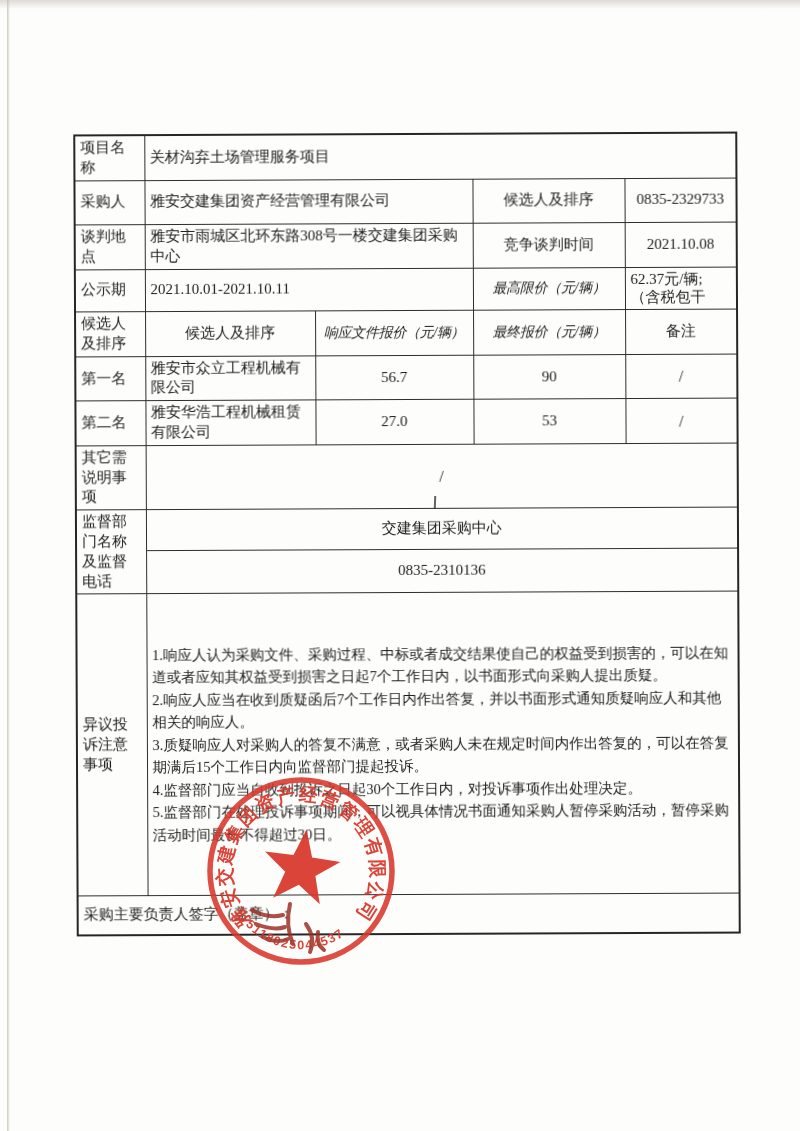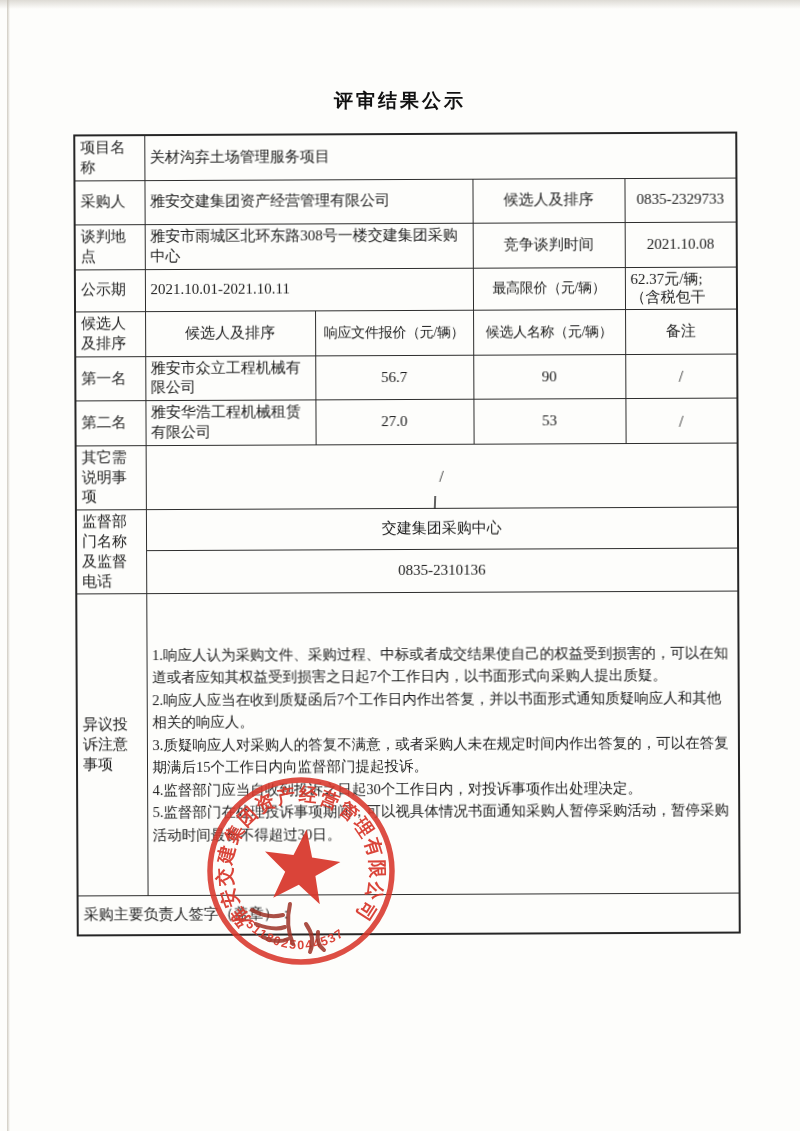--- a/index.html
+++ b/index.html
@@ -26,21 +26,21 @@
     border:2px solid #262626;
     filter:blur(.2px);
   }
   table.doc td{
     border:1.4px solid #2d2d2d; vertical-align:middle;
     padding:2px 5px; line-height:1.32; overflow:hidden;
   }
   td.lab{padding:2px 2px 2px 4px; text-align:left;}
   .c{text-align:center;}
   .l{text-align:left;}
-  .hdr{font-size:14px; letter-spacing:-.3px; white-space:nowrap; text-align:center;}
+  .hdr{font-size:14px; letter-spacing:-.3px; white-space:nowrap; text-align:center;font-style:italic;}
   .h45{height:45px}.h44{height:44px}.h38{height:38px}.h36{height:36px}
   .h42{height:42px}.h43{height:43px}.h35{height:35px}.h37{height:37px}
   .h302{height:302px}.h39{height:39px}
   .price-cell div{text-align:left; line-height:1.25;}
   td.notice-cell{vertical-align:middle; padding:6px 6px;}
   .notice-item{font-size:14.5px; line-height:1.55; text-align:left;}
   .sig-cell{padding-left:4px; font-size:15px;}
   .slash{font-size:16px;}
   
   .seal{position:absolute; left:194px; top:764px; width:214px; height:214px;
@@ -48,21 +48,20 @@
   .artifact-tick{position:absolute; left:434px; top:496px; width:2px; height:13px;
         background:rgba(45,45,45,.75); transform:rotate(2deg);}
 </style>
 </head>
 <body>
 
 <div class="page">
   <div class="edge-left"></div>
   <div class="edge-top"></div>
 
-  <div class="title">评审结果公示</div>
 
   <div class="table-wrap">
     <table class="doc">
       <colgroup>
         <col style="width:70px">
           <col style="width:170px">
           <col style="width:158px">
         <col style="width:152px">
           <col style="width:112px">
       </colgroup>
@@ -94,21 +93,21 @@
         <td class="price-cell">
           <div>62.37元/辆;</div>
           <div>（含税包干</div>
         </td>
       </tr>
 
       <tr class="h36">
         <td class="lab">候选人及排序</td>
         <td class="c">候选人及排序</td>
         <td class="hdr">响应文件报价（元/辆）</td>
-        <td class="hdr">候选人名称（元/辆）</td>
+        <td class="hdr">最终报价（元/辆）</td>
         <td class="c">备注</td>
       </tr>
 
       <tr class="h38">
         <td class="lab">第一名</td>
         <td class="l">雅安市众立工程机械有限公司</td>
         <td class="c">56.7</td>
         <td class="c">90</td>
         <td class="c slash">/</td>
       </tr>

